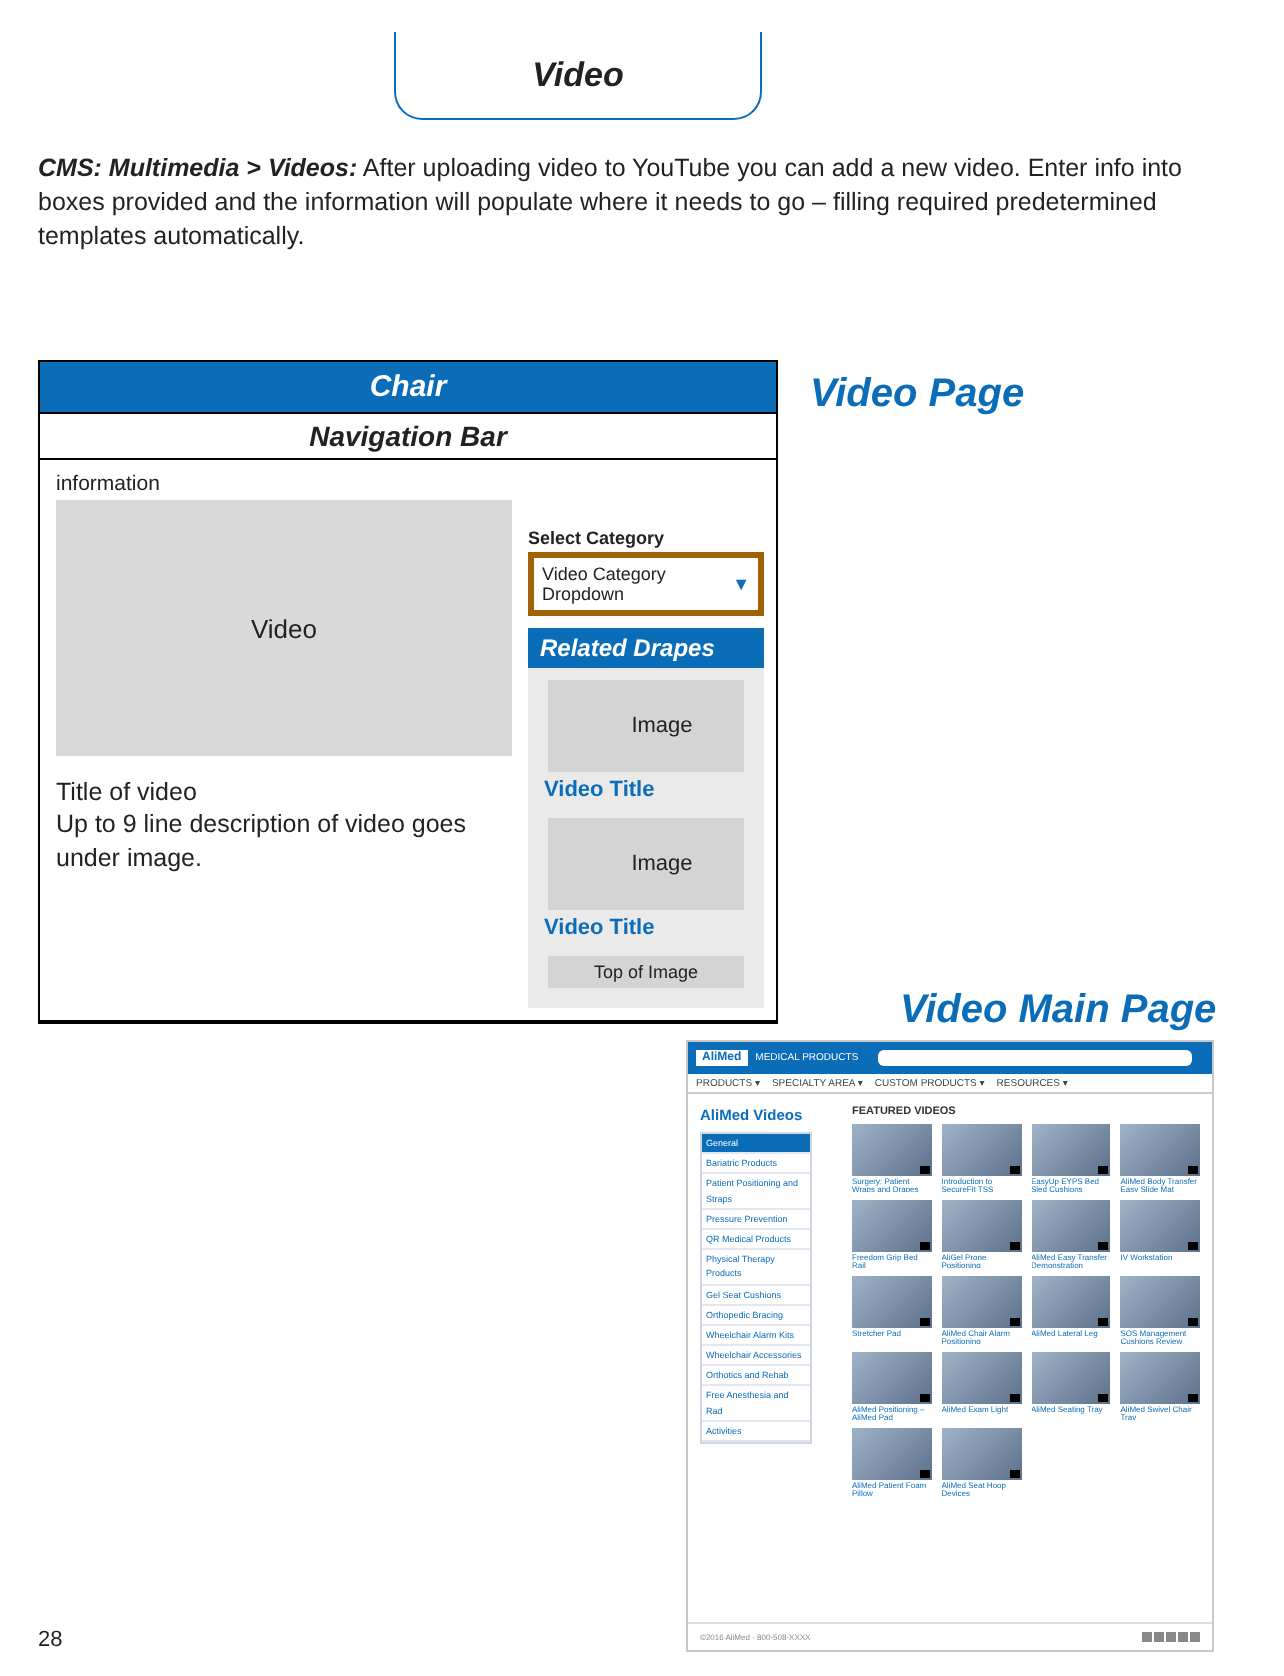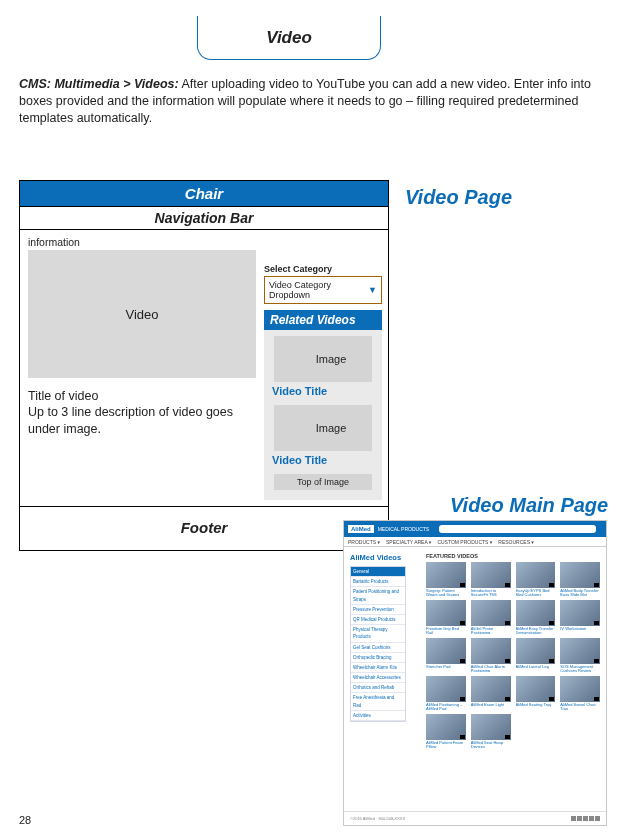--- a/index.html
+++ b/index.html
@@ -18,21 +18,21 @@
   .wire-header { background: #0b6cb8; color: #fff; font-weight: 700; font-style: italic; text-align: center; padding: 4px 0; border-bottom: 1px solid #000; font-size: 15px; }
   .wire-nav { background: #fff; font-weight: 700; font-style: italic; text-align: center; padding: 3px 0; border-bottom: 1px solid #000; font-size: 14px; }
   .wire-body { display: flex; border-bottom: 1px solid #000; }
   .wire-left { flex: 1; padding: 6px 8px 12px 8px; }
   .wire-left .bc { font-size: 10.5px; padding-bottom: 2px; }
   .wire-left .h1 { color: #0b6cb8; font-weight: 700; font-size: 14px; padding-bottom: 4px; }
   .wire-left .video-box { background: #d9d9d9; height: 128px; display: flex; align-items: center; justify-content: center; font-size: 13px; margin-bottom: 10px; }
   .wire-left .title-desc { font-size: 12.5px; line-height: 1.3; }
   .wire-right { width: 124px; padding: 6px 6px 6px 0; margin-top: 28px; }
   .select-label { font-size: 9px; font-weight: 700; margin-bottom: 2px; }
-  .dropdown { border: 1px solid #a16207; font-size: 9px; padding: 3px 4px; display: flex; align-items: center; margin-bottom: 6px; }
+  .dropdown { border: 3px solid #a16207; font-size: 9px; padding: 3px 4px; display: flex; align-items: center; margin-bottom: 6px; }
   .dropdown .chev { color: #0b6cb8; font-size: 9px; }
   .related-wrap { background: #eaeaea; padding: 0; }
   .related-head { background: #0b6cb8; color: #fff; font-weight: 700; font-style: italic; font-size: 12px; padding: 3px 6px; }
   .related-body { padding: 6px; }
   .related-thumb { background: #d4d4d4; height: 46px; display: flex; align-items: center; justify-content: center; font-size: 11px; margin: 0 4px; padding-left: 16px; }
   .related-title { color: #0b6cb8; font-weight: 700; font-size: 11px; padding: 3px 2px 8px 2px; }
   .top-of-image { background: #d4d4d4; text-align: center; font-size: 9px; padding: 3px 0; margin: 0 4px 4px 4px; }
   .wire-footer { font-weight: 700; font-style: italic; text-align: center; padding: 12px 0 14px 0; font-size: 15px; }
 
   .main-shot { position: absolute; top: 520px; left: 343px; width: 264px; height: 306px; border: 1px solid #c8c8c8; background: #fff; }
@@ -74,42 +74,41 @@
 
 <div class="wire">
   <div class="wire-header">Chair</div>
   <div class="wire-nav">Navigation Bar</div>
   <div class="wire-body">
     <div class="wire-left">
       <div class="bc">information</div>
       <div class="video-box">Video</div>
       <div class="title-desc">
         <div>Title of video</div>
-        <div>Up to 3 line description of video goes under image.</div>
+        <div>Up to 9 line description of video goes under image.</div>
       </div>
     </div>
     <div class="wire-right">
       <div class="select-label">Select Category</div>
       <div class="dropdown">
         <span>Video Category Dropdown</span>
         <span class="chev">▼</span>
       </div>
       <div class="related-wrap">
-        <div class="related-head">Related Videos</div>
+        <div class="related-head">Related Drapes</div>
         <div class="related-body">
           <div class="related-thumb">Image</div>
           <div class="related-title">Video Title</div>
           <div class="related-thumb">Image</div>
           <div class="related-title">Video Title</div>
           <div class="top-of-image">Top of Image</div>
         </div>
       </div>
     </div>
   </div>
-  <div class="wire-footer">Footer</div>
 </div>
 
 <div class="page-section-title title-videomain">Video Main Page</div>
 
 <div class="main-shot">
   <div class="ms-topbar">
     <span class="ms-logo">AliMed</span>
     <span class="ms-topbar-title">MEDICAL PRODUCTS</span>
     <div class="ms-search"></div>
   </div>

